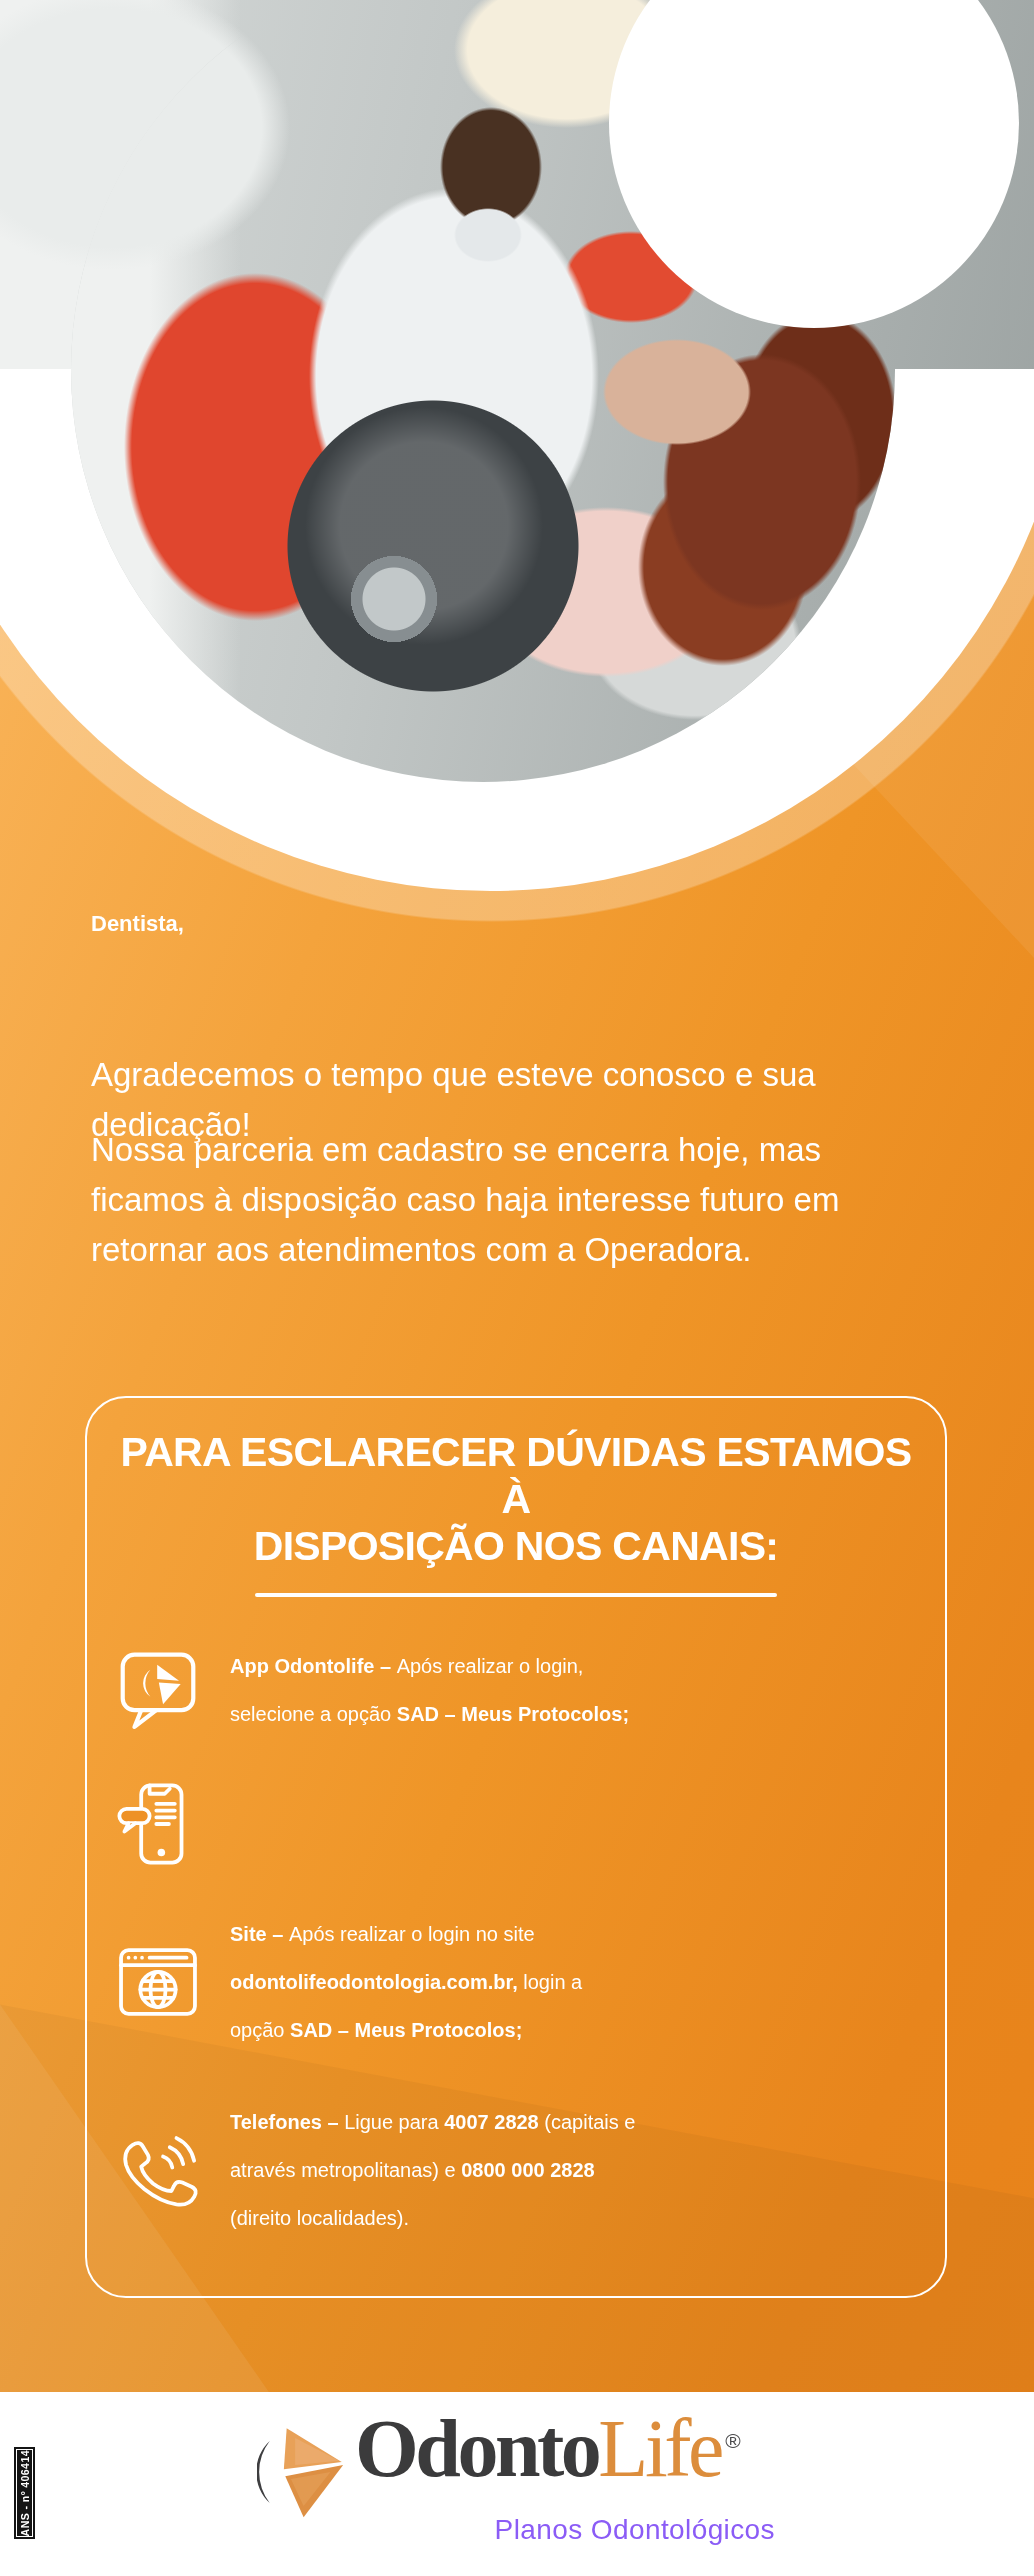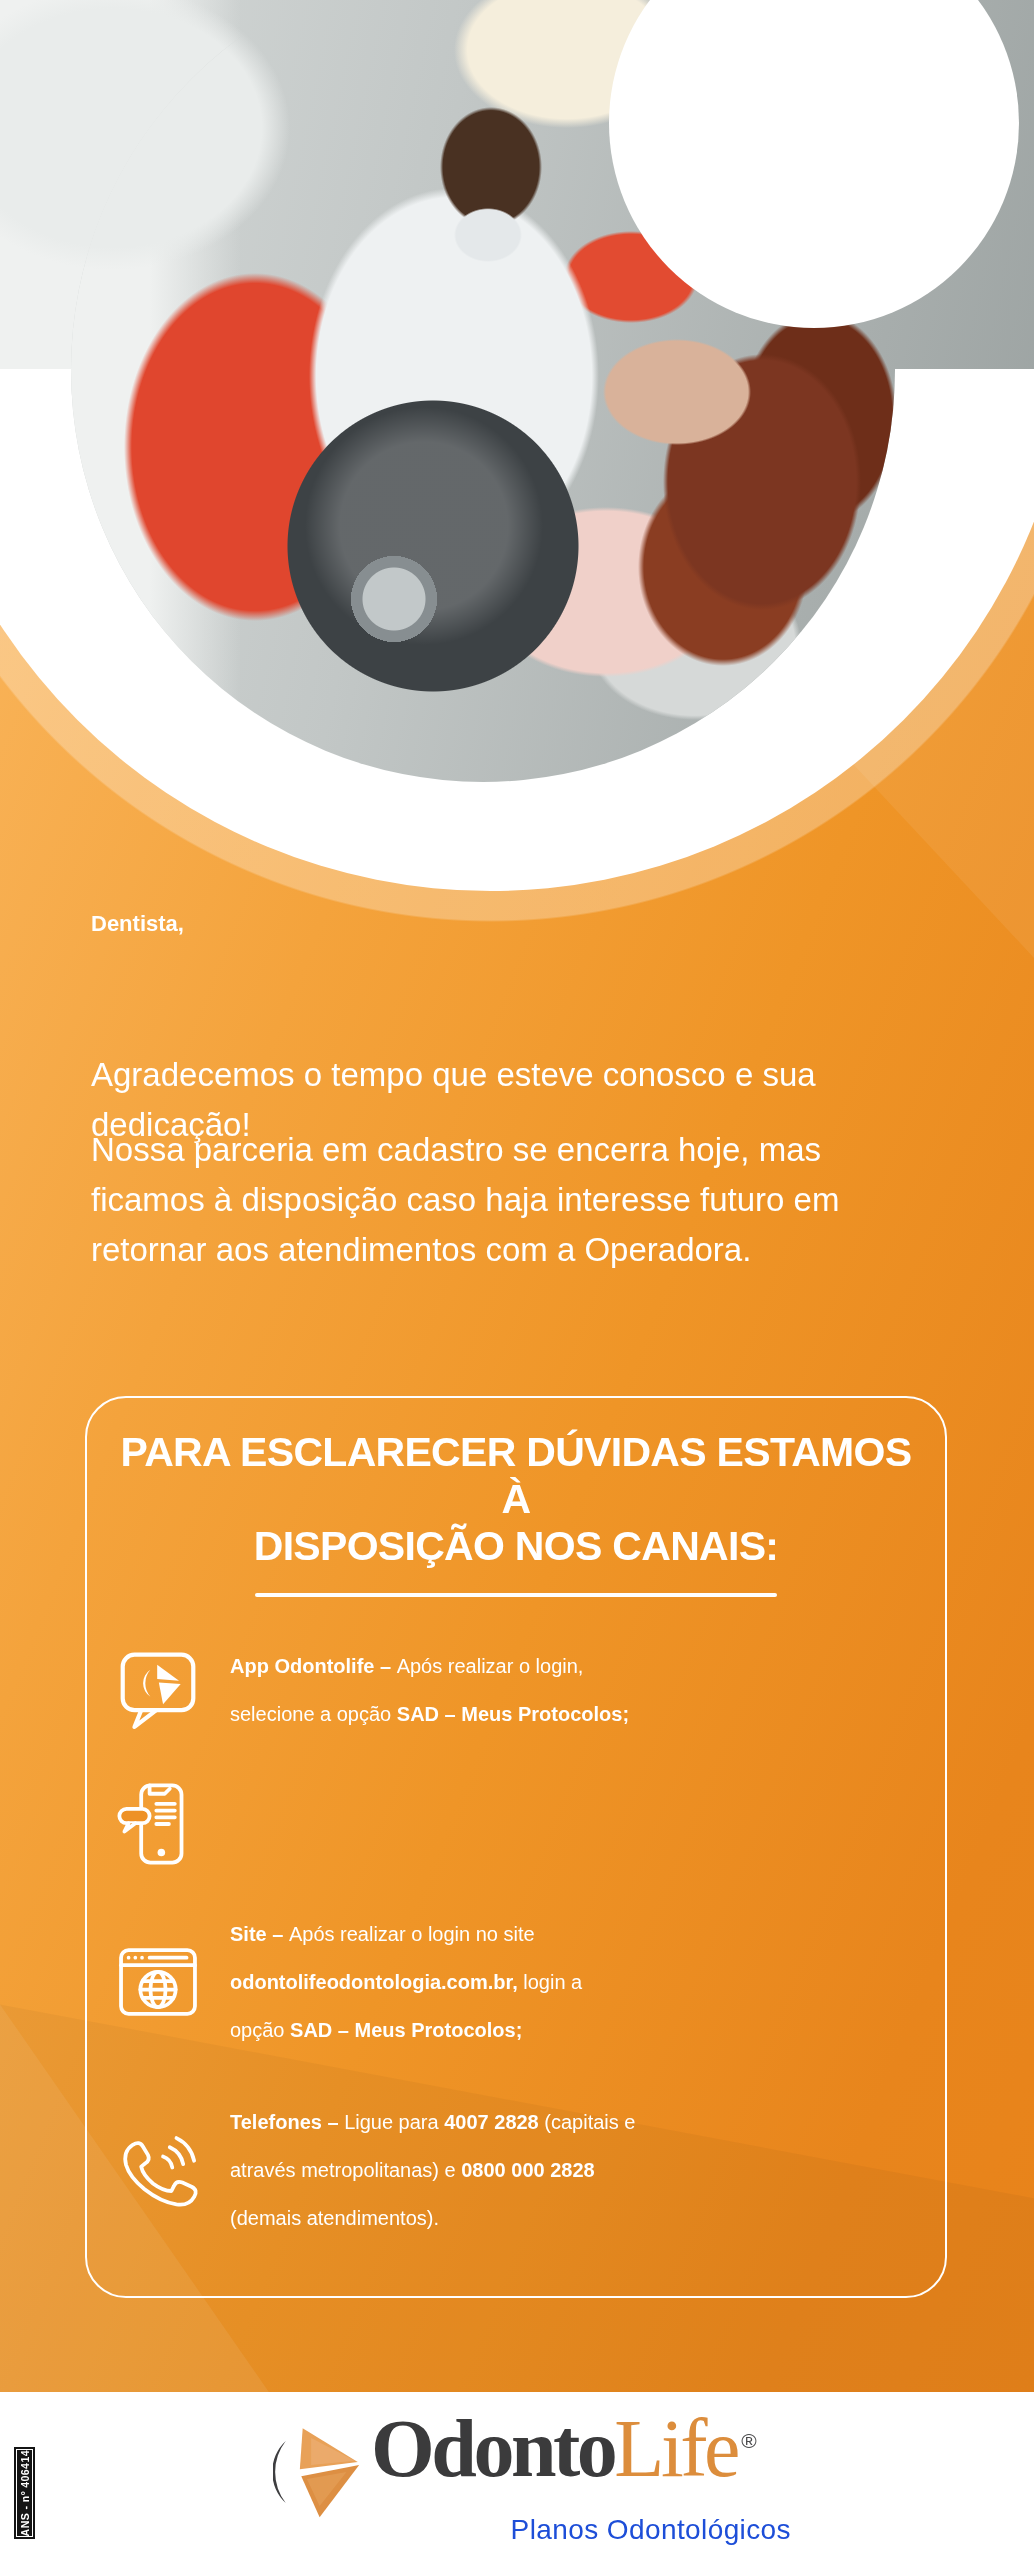--- a/index.html
+++ b/index.html
@@ -60,30 +60,30 @@
     line-height:47px;letter-spacing:-0.7px;}
   .divider{width:522px;height:3.5px;border-radius:2.1px;background:#ffffff;margin:23px auto 0;}
   .items{margin-top:45px;}
   .item{display:flex;align-items:center;padding:0 35px 0 28px;margin-bottom:44px;}
   .item:last-child{margin-bottom:0;}
   .item-icon{flex:0 0 85px;margin-right:30px;display:flex;justify-content:center;align-items:center;}
   .item-text{font-size:20px;line-height:48px;width:679px;}
   .item-text .b{font-weight:bold;}
 
   
-  .footer{position:absolute;left:16px;top:2392px;width:964px;height:184px;background:#ffffff;z-index:6;}
+  .footer{position:absolute;left:0;top:2392px;width:964px;height:184px;background:#ffffff;z-index:6;}
   .logo-mark{position:absolute;left:257px;top:32px;}
   .logo-text{position:absolute;left:355px;top:10px;font-family:"Liberation Serif",serif;
     font-size:82px;letter-spacing:-3.5px;white-space:nowrap;}
   .logo-odonto{font-weight:bold;color:#3b3b3c;}
   .logo-life{font-weight:normal;color:#dc8d3c;}
   .logo-reg{font-family:"Liberation Sans",sans-serif;font-size:21px;color:#4a4a4c;
     vertical-align:super;letter-spacing:0;margin-left:4.3px;}
   .logo-tagline{position:absolute;left:355px;top:122px;width:420px;text-align:right;
-    font-size:28px;color:#1d4ed8;letter-spacing:0.4px;}
+    font-size:28px;color:#8b5cf6;letter-spacing:0.4px;}
 
   .ans-badge{position:absolute;left:14px;top:2447px;width:21px;height:92px;background:#141414;
     z-index:7;display:flex;align-items:center;justify-content:center;box-sizing:border-box;padding:2.1px;}
   .ans-inner{width:100%;height:100%;border:1.4px solid #ffffff;box-sizing:border-box;
     display:flex;align-items:center;justify-content:center;}
   .ans-text{writing-mode:vertical-rl;transform:rotate(180deg);color:#ffffff;font-size:10.6px;
     font-weight:bold;white-space:nowrap;letter-spacing:0.4px;}
 
   svg{display:block;}
 </style>
@@ -166,21 +166,21 @@
 
         <div class="item">
           <div class="item-icon">
             <svg width="84" height="84" viewBox="0 0 100 100" fill="none" stroke="#ffffff" stroke-width="4.5" stroke-linecap="round" stroke-linejoin="round">
               <path d="M12 44 q-4 -16 8 -24 q8 -5 12 2 l6 10 q3 6 -3 10 l-5 4 q2 10 14 20 q12 9 22 9 l3 -6 q3 -7 10 -4 l11 5 q8 4 3 12 q-6 11 -21 9 q-19 -3 -38 -18 q-18 -15 -22 -29 Z"></path>
               <path d="M56 34 a17 17 0 0 1 11 13"></path>
               <path d="M64 23 a28 28 0 0 1 16 20"></path>
               <path d="M72 12 a39 39 0 0 1 21 27"></path>
             </svg>
           </div>
-          <div class="item-text"><span class="b">Telefones – </span><span>Ligue para </span><span class="b">4007 2828</span><span> (capitais e</span><br><span>através metropolitanas) e </span><span class="b">0800 000 2828</span><br><span>(demais atendimentos).</span></div>
+          <div class="item-text"><span class="b">Telefones – </span><span>Ligue para </span><span class="b">4007 2828</span><span> (capitais e</span><br><span>através metropolitanas) e </span><span class="b">0800 000 2828</span><br><span>(direito localidades).</span></div>
         </div>
 
       </div>
     </div>
 
     <div class="footer">
       <div class="logo-mark">
         <svg width="89" height="96" viewBox="0 0 63 68" fill="none">
           <path d="M9 12 a30 30 0 0 0 0 44 a36 36 0 0 1 0 -44 Z" fill="#3e3e40"></path>
           <polygon points="21,3 60,27 19,32" fill="#e8a158"></polygon>

